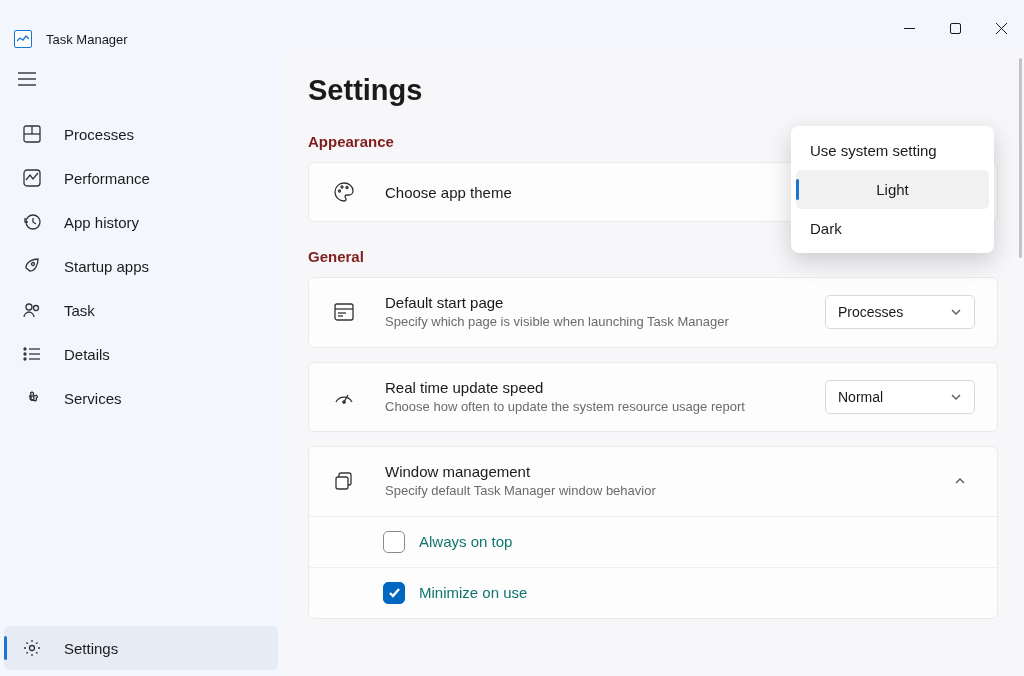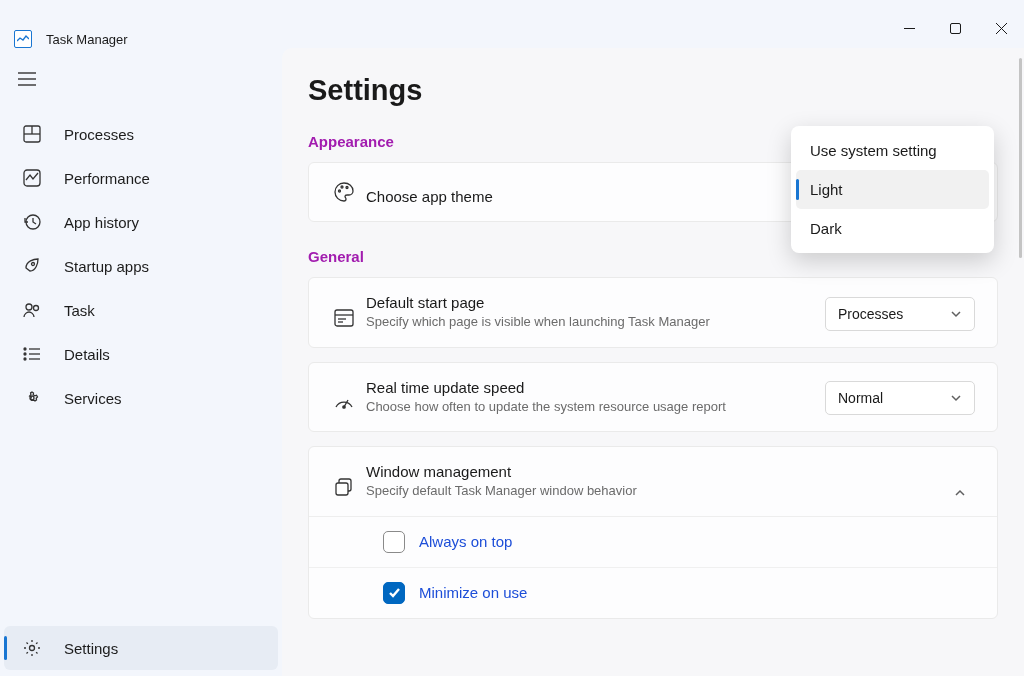--- a/index.html
+++ b/index.html
@@ -26,46 +26,46 @@
   .nav-item { display:flex; align-items:center; gap:22px; padding:12px 18px 12px 18px; font-size:15px; color:#1c1c1c; border-radius:6px; margin:0 4px; position:relative;}
   .nav-item .ico { width:20px; height:20px; display:flex; align-items:center; justify-content:center; }
   .nav-item .ico svg { width:18px; height:18px; stroke:#333; stroke-width:1.3; fill:none; }
   .nav-bottom { margin-top:auto; margin-bottom:6px; }
   .nav-item.active { background:#e7ecf4; }
   .nav-item.active::before { content:""; position:absolute; left:0; top:10px; bottom:10px; width:3px; background:#1976d2; border-radius:2px; }
 
   
   .main { flex:1; background:#f7f7f9; border-top-left-radius:10px; padding:26px 26px 0 26px; position:relative; overflow:hidden; }
   .page-title { font-size:29px; font-weight:600; color:#1a1a1a; margin-bottom:26px; }
-  .section-title { font-size:15px; font-weight:600; color:#a21caf; margin-bottom:12px; }
+  .section-title { font-size:15px; font-weight:600; color:#7f1d1d; margin-bottom:12px; }
 
   .card { background:#fdfdfe; border:1px solid #eaeaea; border-radius:6px; margin-bottom:14px; }
-  .row { display:flex; align-items:flex-end; padding:16px 22px; gap:9px; }
+  .row { display:flex; align-items:center; padding:16px 22px; gap:28px; }
   .row-icon { width:26px; height:26px; display:flex; align-items:center; justify-content:center; flex-shrink:0; }
   .row-icon svg { width:22px; height:22px; stroke:#333; stroke-width:1.3; fill:none; }
   .row-text { flex:1; }
   .row-title { font-size:15px; color:#1a1a1a; }
   .row-sub { font-size:13px; color:#6b6b6b; margin-top:2px; line-height:1.35; max-width:400px;}
   .row-control { flex-shrink:0; }
   .dropdown { width:150px; height:34px; border:1px solid #d9d9d9; border-radius:5px; background:#fff; display:flex; align-items:center; justify-content:space-between; padding:0 12px; font-size:14px; color:#1a1a1a;}
   .dropdown svg { width:12px; height:12px; stroke:#606060; stroke-width:1.5; fill:none; }
   .chev { width:30px; display:flex; align-items:center; justify-content:center; }
   .chev svg { width:14px; height:14px; stroke:#606060; stroke-width:1.5; fill:none; }
 
   .sub-options { border-top:1px solid #eee; }
-  .opt-row { display:flex; align-items:center; gap:14px; padding:14px 22px 14px 74px; font-size:15px; color:#1d4ed8; border-top:1px solid #f0f0f0;}
+  .opt-row { display:flex; align-items:center; gap:14px; padding:14px 22px 14px 74px; font-size:15px; color:#0f766e; border-top:1px solid #f0f0f0;}
   .opt-row:first-child{border-top:none;}
   .checkbox { width:22px; height:22px; border:1.5px solid #8a8a8a; border-radius:5px; background:#fff; display:flex; align-items:center; justify-content:center; }
   .checkbox.checked { background:#0067c0; border-color:#0067c0; }
   .checkbox.checked svg { width:13px; height:13px; stroke:#fff; stroke-width:2.4; fill:none; }
 
   
   .popup { position:absolute; top:78px; right:30px; width:203px; background:#fff; border-radius:8px; box-shadow:0 8px 24px rgba(0,0,0,0.18); padding:5px; }
   .popup-item { padding:11px 14px; font-size:15px; color:#1a1a1a; border-radius:5px; position:relative;}
-  .popup-item.selected { background:#f1f1f1; }
+  .popup-item.selected { background:#f1f1f1;text-align:center; }
   .popup-item.selected::before { content:""; position:absolute; left:0px; top:9px; bottom:9px; width:3px; background:#1976d2; border-radius:2px; }
 
   
   .scroll-track { position:absolute; right:2px; top:10px; width:3px; height:200px; background:#c4c4c4; border-radius:2px; }
 </style>
 </head>
 <body>
 
 <div class="titlebar">
   <div class="titlebar-left">

